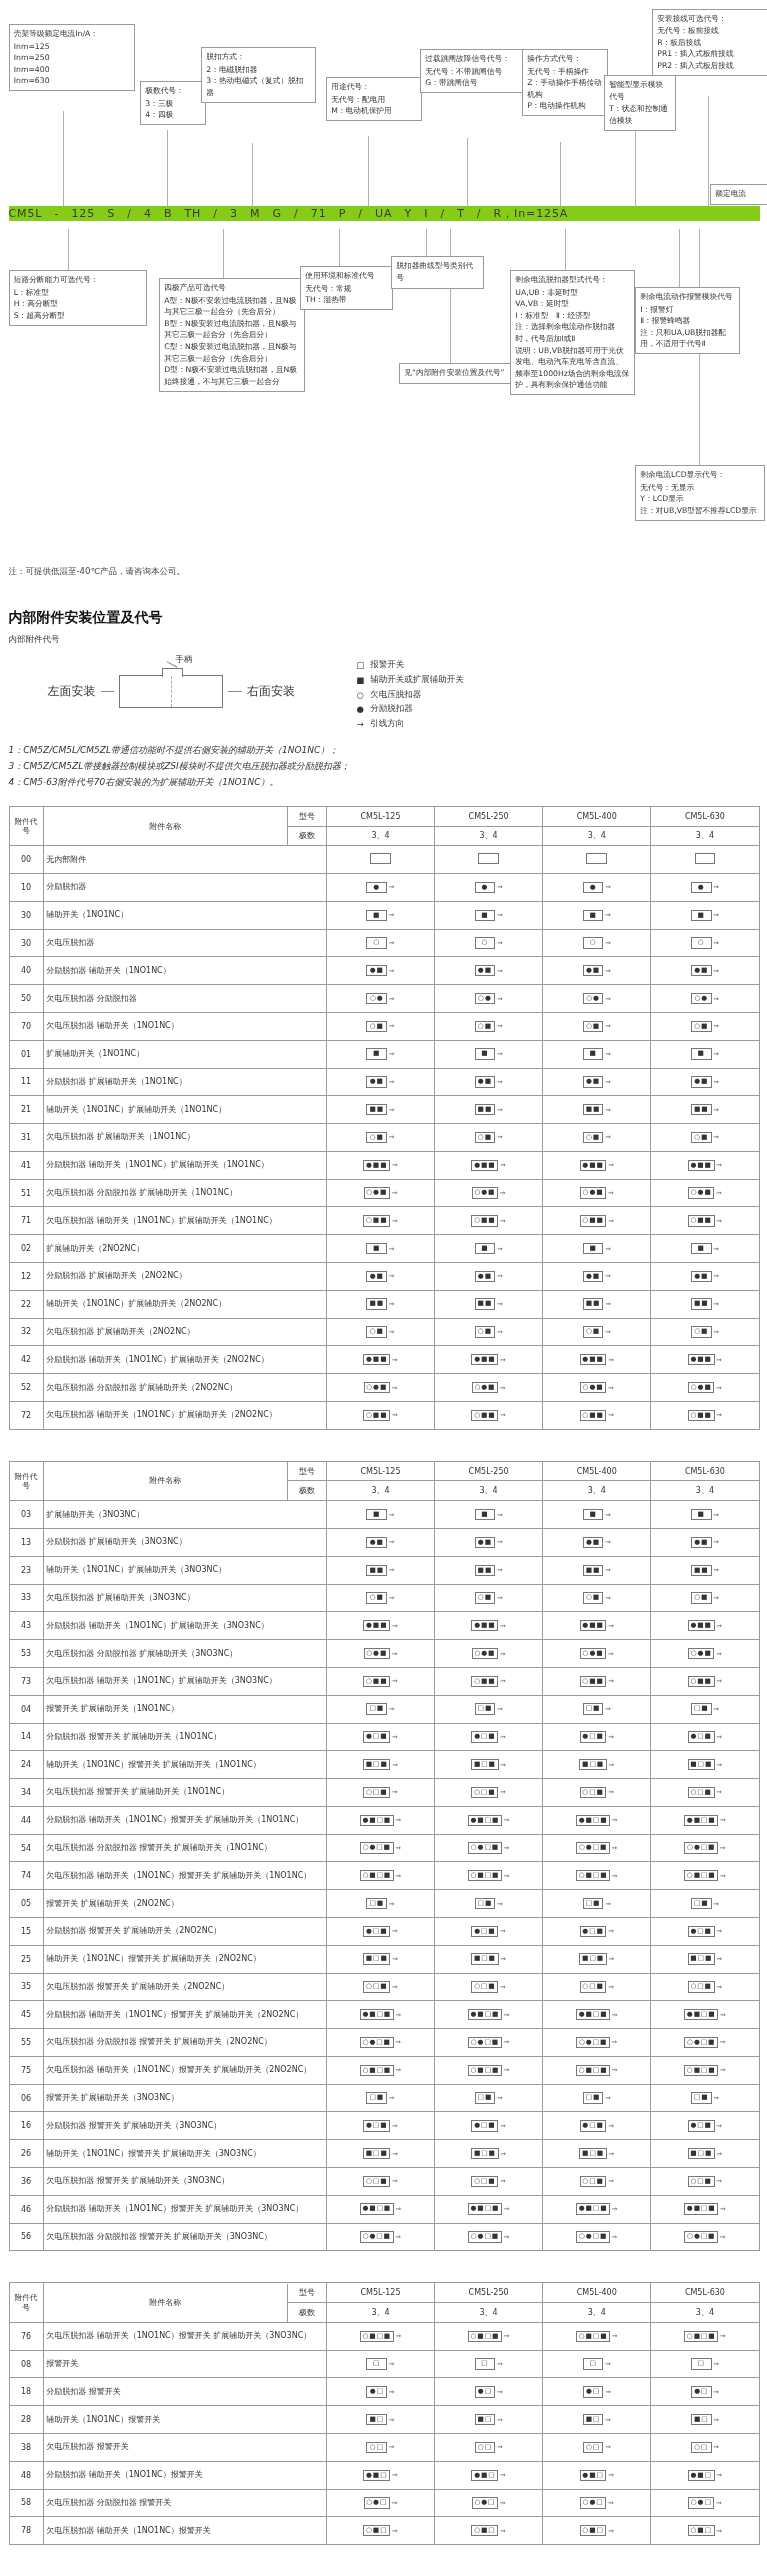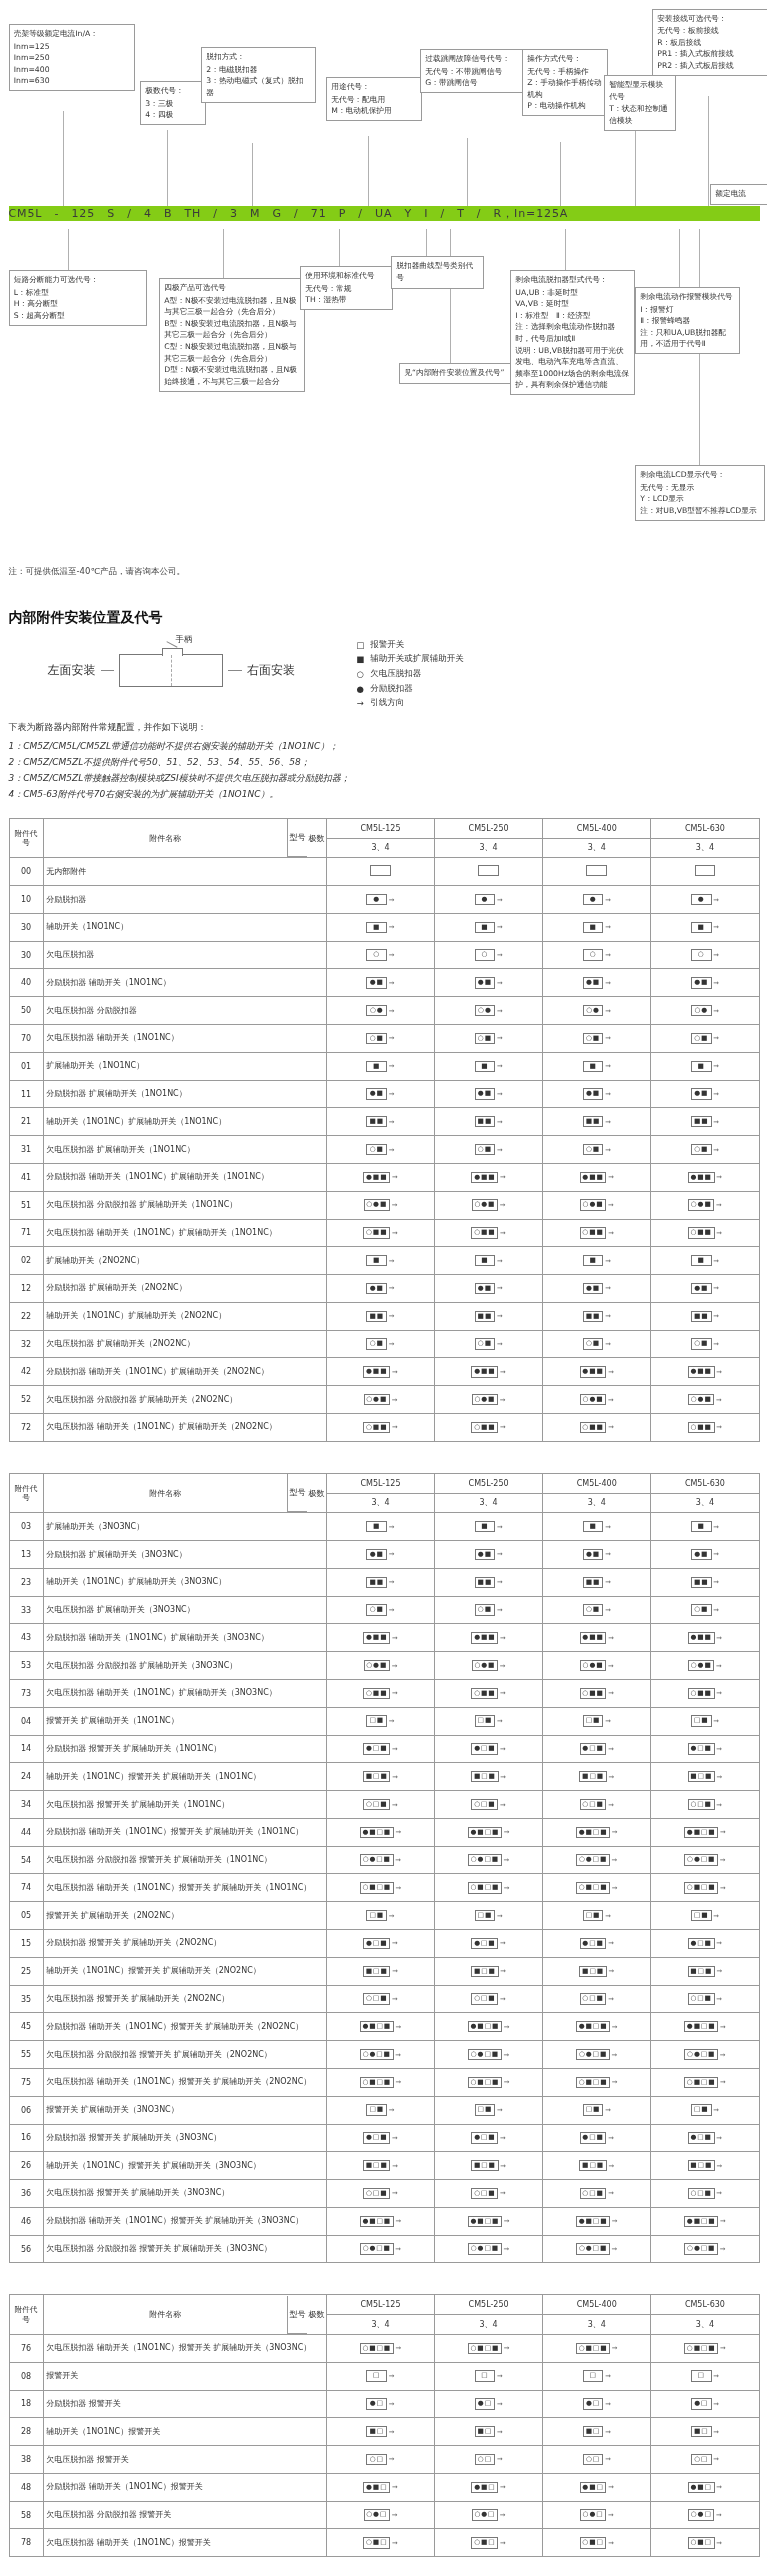--- a/index.html
+++ b/index.html
@@ -39,21 +39,21 @@
   .tablewrap{margin:0 8.5px;}
   .tw1{margin-top:15.4px;}
   .tw2,.tw3{margin-top:31px;}
   table.acc{border-collapse:collapse;width:751px;table-layout:fixed;}
   table.acc th,table.acc td{border:0.9px solid #9a9a9a;font-weight:normal;font-size:8px;padding:0.9px 2.6px;color:#333;}
   table.acc th{height:17px;text-align:center;}
   table.acc th.codeh{font-size:7.7px;line-height:1.2;}
   table.acc th.nameh{padding:0;}
   .nwrap{display:flex;height:38px;align-items:stretch;}
   .nwrap .nm{flex:1;display:flex;align-items:center;justify-content:center;}
-  .nwrap .mcol{display:flex;flex-direction:row;width:38px;border-left:0.9px solid #9a9a9a;}
+  .nwrap .mcol{display:flex;flex-direction:column;width:38px;border-left:0.9px solid #9a9a9a;}
   .nwrap .mcol i{flex:1;font-style:normal;display:flex;align-items:center;justify-content:center;}
   .nwrap .mcol i:first-child{border-bottom:0.9px solid #9a9a9a;}
   table.acc td{height:25px;vertical-align:middle;}
   table.acc td.code{text-align:center;}
   table.acc td.name{text-align:left;line-height:1.25;}
   table.acc td.cell{text-align:center;}
   .mini{display:inline-flex;align-items:center;gap:1.7px;}
   .mb{display:inline-block;border:0.9px solid #777;min-width:15.4px;height:9.4px;line-height:8.5px;font-size:6.8px;letter-spacing:0.9px;text-align:center;padding:0 1.7px;background:#fff;}
   .arr{font-size:6.8px;color:#666;}
 </style>
@@ -178,20 +178,21 @@
         <div class="bl">无代号：无显示</div>
         <div class="bl">Y：LCD显示</div>
         <div class="bl">注：对UB,VB型暂不推荐LCD显示</div>
       </div>
 
     <div class="top-note">注：可提供低温至-40℃产品，请咨询本公司。</div>
   </section>
 
   <section class="sec2">
     <h2 class="sec-title">内部附件安装位置及代号</h2>
+    <div class="sub-label">内部附件代号</div>
 
     <div class="diag-row">
       <div class="pos-diagram">
         <span class="handle-lbl">手柄</span>
         <span class="handle-line"></span>
         <div class="body-row">
           <span class="side-lbl">左面安装</span>
           <span class="hline"></span>
           <div class="breaker">
             <div class="nub"></div>
@@ -218,24 +219,22 @@
             <span class="lg-sym">●</span>
             <span>分励脱扣器</span>
           </div>
           <div class="lg-item">
             <span class="lg-sym">→</span>
             <span>引线方向</span>
           </div>
         </div>
     </div>
 
-    <div class="intro">下表为断路器内部附件常规配置，并作如下说明：</div>
     <div class="notes">
         <div class="note-line">1：CM5Z/CM5L/CM5ZL带通信功能时不提供右侧安装的辅助开关（1NO1NC）；</div>
-        <div class="note-line">2：CM5Z/CM5ZL不提供附件代号50、51、52、53、54、55、56、58；</div>
         <div class="note-line">3：CM5Z/CM5ZL带接触器控制模块或ZSI模块时不提供欠电压脱扣器或分励脱扣器；</div>
         <div class="note-line">4：CM5-63附件代号70右侧安装的为扩展辅助开关（1NO1NC）。</div>
       </div>
   </section>
 
   <div class="tablewrap tw1">
       <table class="acc">
         <colgroup>
           <col style="width: 34px;">
           <col style="width: 283px;">

